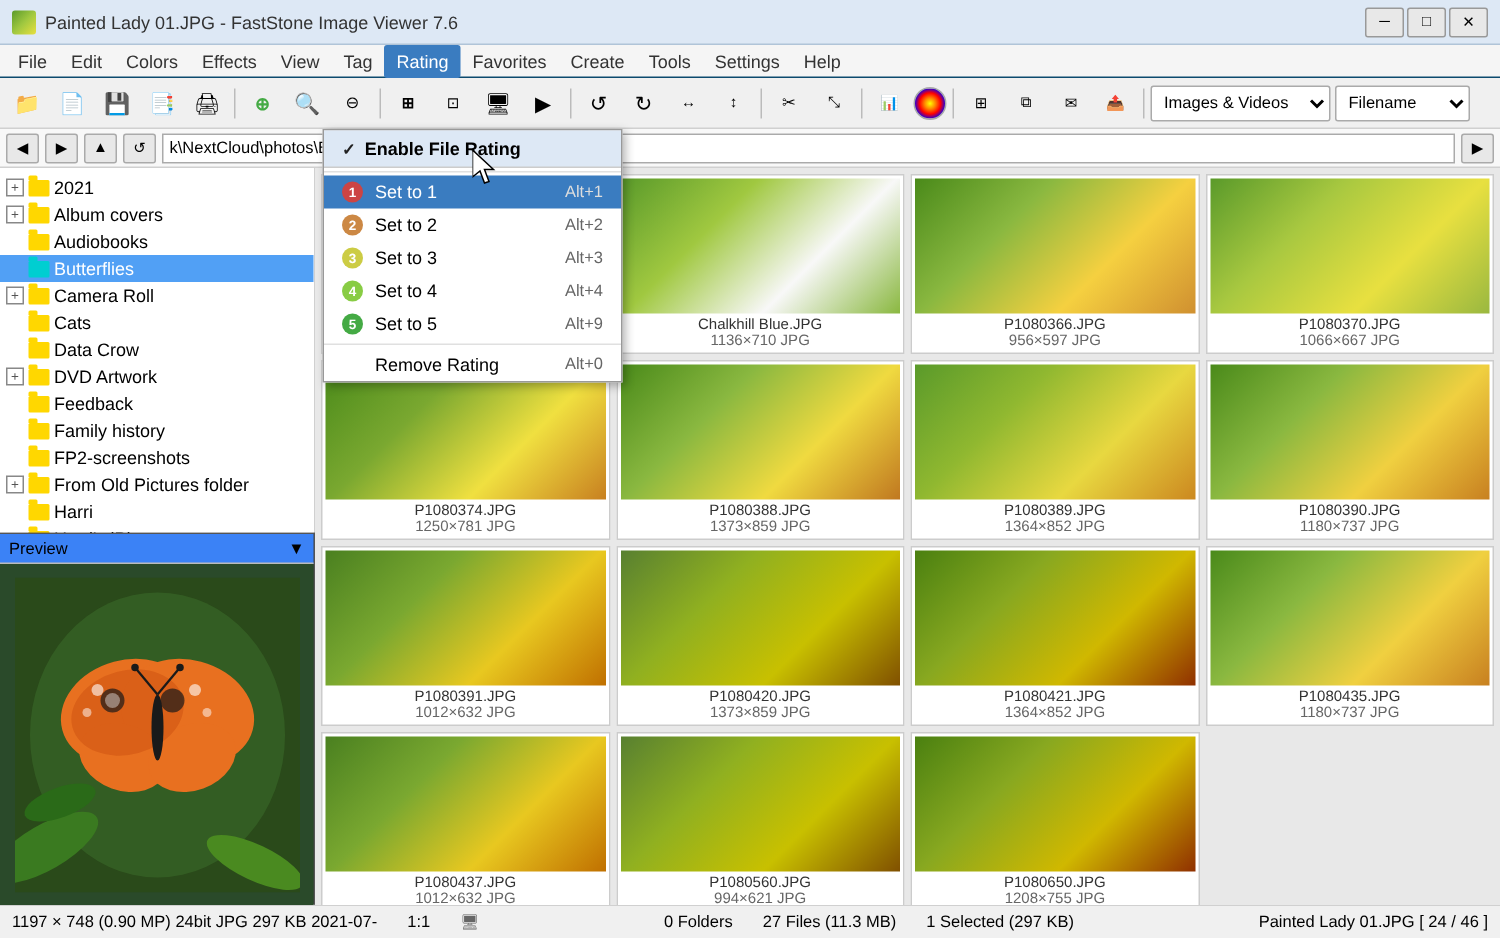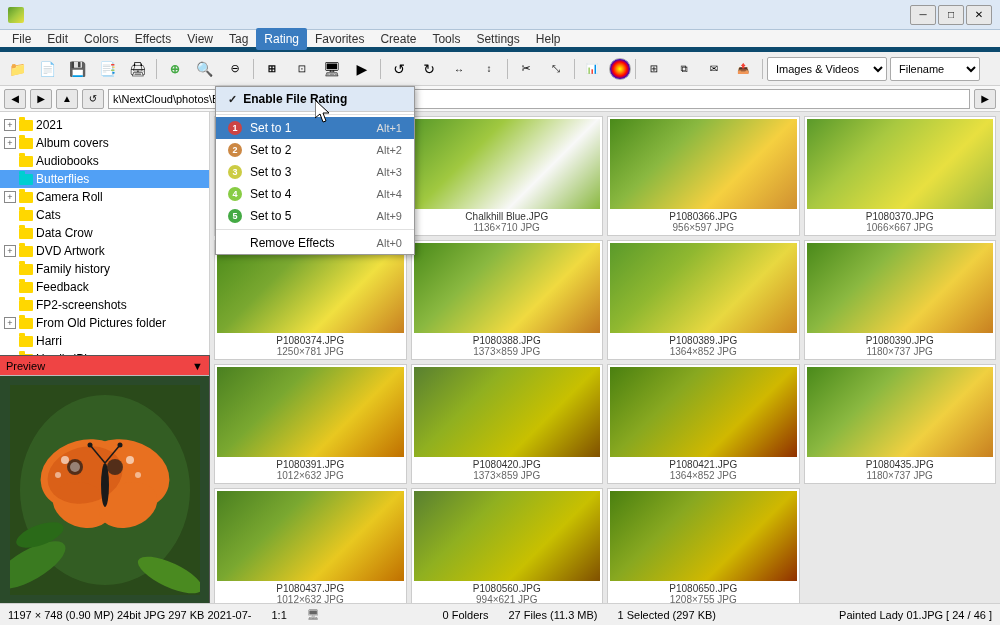--- a/index.html
+++ b/index.html
@@ -5,21 +5,21 @@
     * { margin: 0; padding: 0; box-sizing: border-box; }
     body { font-family: 'Segoe UI', Tahoma, sans-serif; font-size: 12px; background: #f0f0f0; width: 1000px; height: 625px; overflow: hidden; user-select: none; }
     
     
     .title-bar { background: #dde8f5; height: 30px; display: flex; align-items: center; justify-content: space-between; padding: 0 8px; border-bottom: 1px solid #b0c4d8; }
     .title-bar-left { display: flex; align-items: center; gap: 6px; }
     .title-bar-controls { display: flex; gap: 2px; }
     .title-btn { width: 26px; height: 20px; border: 1px solid #999; background: #e8e8e8; cursor: pointer; font-size: 10px; display: flex; align-items: center; justify-content: center; border-radius: 2px; }
 
     
-    .menu-bar { background: #f5f5f5; height: 22px; display: flex; align-items: center; padding: 0 4px; border-bottom: 5px solid #0c4a6e; }
+    .menu-bar { background: #f5f5f5; height: 22px; display: flex; align-items: center; padding: 0 4px; border-bottom: 1px solid #0c4a6e; }
     .menu-item { padding: 2px 8px; font-size: 12px; color: #333; cursor: pointer; height: 22px; display: flex; align-items: center; border-radius: 2px; }
     .menu-item.active { background: #3a7cc0; color: white; }
 
     
     .toolbar { background: #f0f0f0; height: 34px; display: flex; align-items: center; padding: 0 4px; border-bottom: 1px solid #d0d0d0; gap: 2px; }
     .tb-btn { width: 28px; height: 26px; border: 1px solid transparent; background: transparent; cursor: pointer; border-radius: 2px; display: flex; align-items: center; justify-content: center; font-size: 14px; }
     .tb-sep { width: 1px; height: 20px; background: #bbb; margin: 0 2px; }
     .tb-dropdown { height: 24px; border: 1px solid #aaa; background: white; padding: 0 4px; font-size: 11px; min-width: 120px; border-radius: 2px; }
 
     
@@ -43,21 +43,21 @@
     
     .thumb-area { flex: 1; background: #e8e8e8; overflow-y: auto; padding: 4px; }
     .thumb-grid { display: grid; grid-template-columns: repeat(4, 1fr); gap: 4px; }
     .thumb-item { background: white; border: 1px solid #ccc; padding: 2px; cursor: pointer; display: flex; flex-direction: column; align-items: center; }
     .thumb-img { width: 100%; height: 90px; object-fit: cover; display: flex; align-items: center; justify-content: center; font-size: 10px; color: #888; overflow: hidden; }
     .thumb-label { font-size: 10px; color: #333; text-align: center; margin-top: 2px; width: 100%; overflow: hidden; text-overflow: ellipsis; white-space: nowrap; }
     .thumb-meta { font-size: 10px; color: #666; text-align: center; }
 
     
     .preview-panel { position: absolute; bottom: 22px; left: 0; width: 210px; height: 248px; background: #333; border-top: 1px solid #555; border-right: 1px solid #555; }
-    .preview-header { background: #ef4444; border-bottom: 1px solid #bbb; height: 20px; display: flex; align-items: center; justify-content: space-between; padding: 0 6px; font-size: 11px; }
+    .preview-header { background: #3b82f6; border-bottom: 1px solid #bbb; height: 20px; display: flex; align-items: center; justify-content: space-between; padding: 0 6px; font-size: 11px; }
     .preview-img { width: 100%; height: 228px; background: #2a4a2a; display: flex; align-items: center; justify-content: center; overflow: hidden; }
 
     
     .status-bar { position: absolute; bottom: 0; left: 0; right: 0; height: 22px; background: #f0f0f0; border-top: 1px solid #d0d0d0; display: flex; align-items: center; padding: 0 8px; font-size: 11px; gap: 20px; }
 
     
     .dropdown-menu { position: absolute; top: 86px; left: 215px; background: white; border: 1px solid #999; box-shadow: 2px 2px 6px rgba(0,0,0,0.3); z-index: 100; min-width: 200px; }
     .menu-header { background: #dde8f5; padding: 5px 12px; font-size: 12px; font-weight: bold; border-bottom: 1px solid #ccc; display: flex; align-items: center; gap: 6px; }
     .check-icon { color: #222; font-size: 11px; }
     .menu-sep { height: 1px; background: #e0e0e0; margin: 2px 0; }
@@ -76,20 +76,21 @@
     .t1 { background: linear-gradient(135deg, #4a8a1a, #8ab840, #f5e240, #e8a820); }
   </style>
 </head>
 <body>
 
 <div style="position: relative; width: 1000px; height: 625px; overflow: hidden;">
 
   <div class="title-bar">
     <div class="title-bar-left">
       <div style="width:16px;height:16px;background:linear-gradient(135deg,#5a9a2a,#a0c840,#e8e040);border-radius:2px;"></div>
+      <span style="font-size:12px;color:#333;">Painted Lady 01.JPG - FastStone Image Viewer 7.6</span>
     </div>
     <div class="title-bar-controls">
       <button class="title-btn">─</button>
       <button class="title-btn">□</button>
       <button class="title-btn close">✕</button>
     </div>
   </div>
 
   <div class="menu-bar">
     <span class="menu-item">File</span>
@@ -201,26 +202,26 @@
         <span>Data Crow</span>
       </div>
       <div class="sidebar-item">
         <div class="expander">+</div>
         <div class="folder-icon"></div>
         <span>DVD Artwork</span>
       </div>
       <div class="sidebar-item">
         <div style="width:12px;"></div>
         <div class="folder-icon"></div>
+        <span>Feedback</span>
+      </div>
+      <div class="sidebar-item">
+        <div style="width:12px;"></div>
+        <div class="folder-icon"></div>
         <span>Family history</span>
-      </div>
-      <div class="sidebar-item">
-        <div style="width:12px;"></div>
-        <div class="folder-icon"></div>
-        <span>Feedback</span>
       </div>
       <div class="sidebar-item">
         <div style="width:12px;"></div>
         <div class="folder-icon"></div>
         <span>FP2-screenshots</span>
       </div>
       <div class="sidebar-item">
         <div class="expander">+</div>
         <div class="folder-icon"></div>
         <span>From Old Pictures folder</span>
@@ -414,21 +415,21 @@
     <div class="menu-row">
       <div class="rating-circle r5">5</div>
       <span>Set to 5</span>
       <span class="shortcut">Alt+9</span>
     </div>
 
     <div class="menu-sep"></div>
 
     <div class="menu-row">
       <div style="width:14px;"></div>
-      <span>Remove Effects</span>
+      <span>Remove Rating</span>
       <span class="shortcut">Alt+0</span>
     </div>
   </div>
 
   <div style="position:absolute;top:100px;left:315px;pointer-events:none;z-index:200;">
     <svg width="20" height="24" viewBox="0 0 20 24">
       <polygon points="0,0 0,18 5,14 8,22 11,21 8,13 14,13" fill="white" stroke="black" stroke-width="1"></polygon>
     </svg>
   </div>
 

